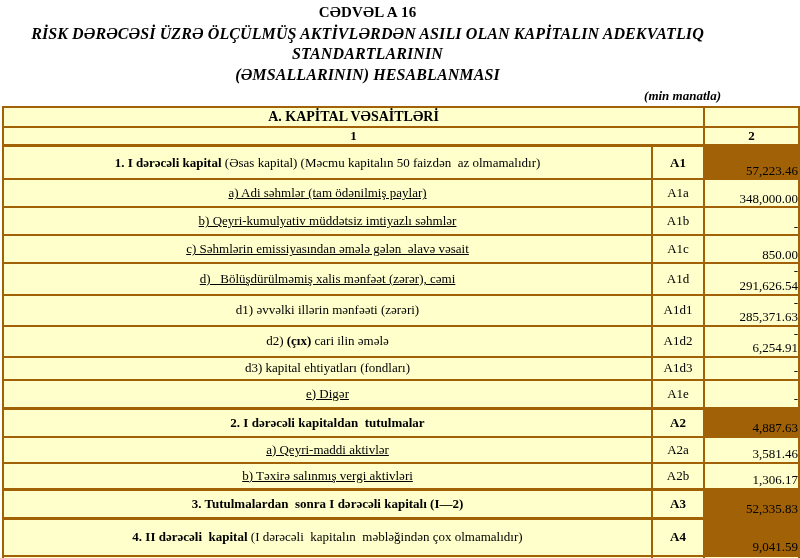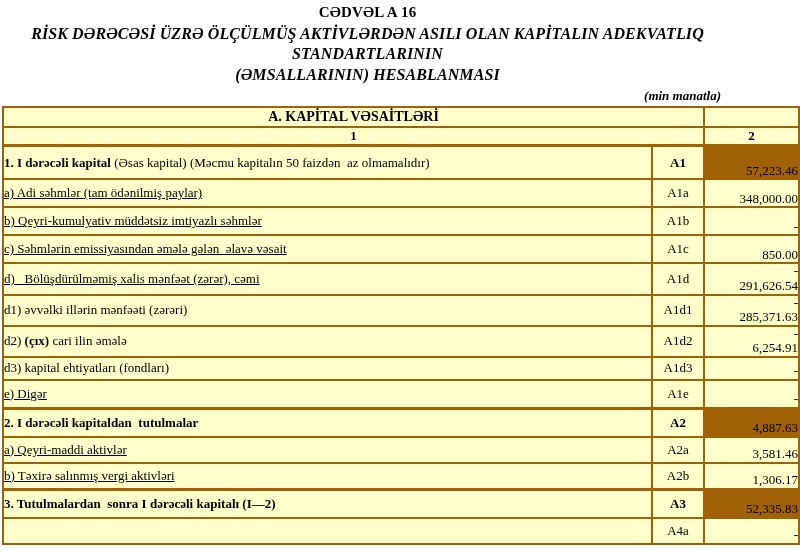--- a/index.html
+++ b/index.html
@@ -24,21 +24,21 @@
   table.rpt{
     border-collapse:collapse;table-layout:fixed;
     width:796px;margin:0 2px;
   }
   table.rpt td{
     border:2px solid #a16207;background:#FFFFCC;
     font-size:13px;padding:0;overflow:hidden;
   }
   tr.hdr1 td{height:18px;text-align:center;font-weight:bold;font-size:14px;vertical-align:middle;}
   tr.hdr2 td{height:13px;text-align:center;font-weight:bold;font-size:13px;vertical-align:middle;}
-  td.lbl{vertical-align:middle;padding:2px 4px;}
+  td.lbl{vertical-align:middle;padding:2px 4px;text-align:center;}
   td.lbl .t,.lbl .b{white-space:pre-wrap;}
   td.lbl .b{font-weight:bold;}
   td.code{text-align:center;vertical-align:middle;}
   td.code.cb{font-weight:bold;}
   td.val{
     background:#ffffff;text-align:right;vertical-align:bottom;
     padding:1px 5px 2px 2px;white-space:pre-line;line-height:1.12;
   }
   td.val.vy{background:#a16207;}
   tr.sep td{border-top-width:3px;}
@@ -139,20 +139,25 @@
       <tr class="rmd">
         <td class="lbl pl1"><span class="t">b) Təxirə salınmış vergi aktivləri</span><span class="b"></span><span class="t"></span></td>
         <td class="code">A2b</td>
         <td class="val">1,306.17</td>
       </tr>
       <tr class="rstd sep">
         <td class="lbl pl0"><span class="t"></span><span class="b">3. Tutulmalardan  sonra I dərəcəli kapitalı (I—2)</span><span class="t"></span></td>
         <td class="code cb">A3</td>
         <td class="val vy">52,335.83</td>
       </tr>
+      <tr class="rA4 sep">
+        <td class="lbl pl0"><span class="t"></span><span class="b">4. II dərəcəli  kapital</span><span class="t"> (I dərəcəli  kapitalın  məbləğindən çox olmamalıdır)</span></td>
+        <td class="code cb">A4</td>
+        <td class="val vy">9,041.59</td>
+      </tr>
       <tr class="rmd">
         <td class="lbl pl1"><span class="b"></span><span class="t"></span></td>
         <td class="code">A4a</td>
         <td class="val">-</td>
       </tr>
     </tbody>
   </table>
 </div>
 
 </body></html>

